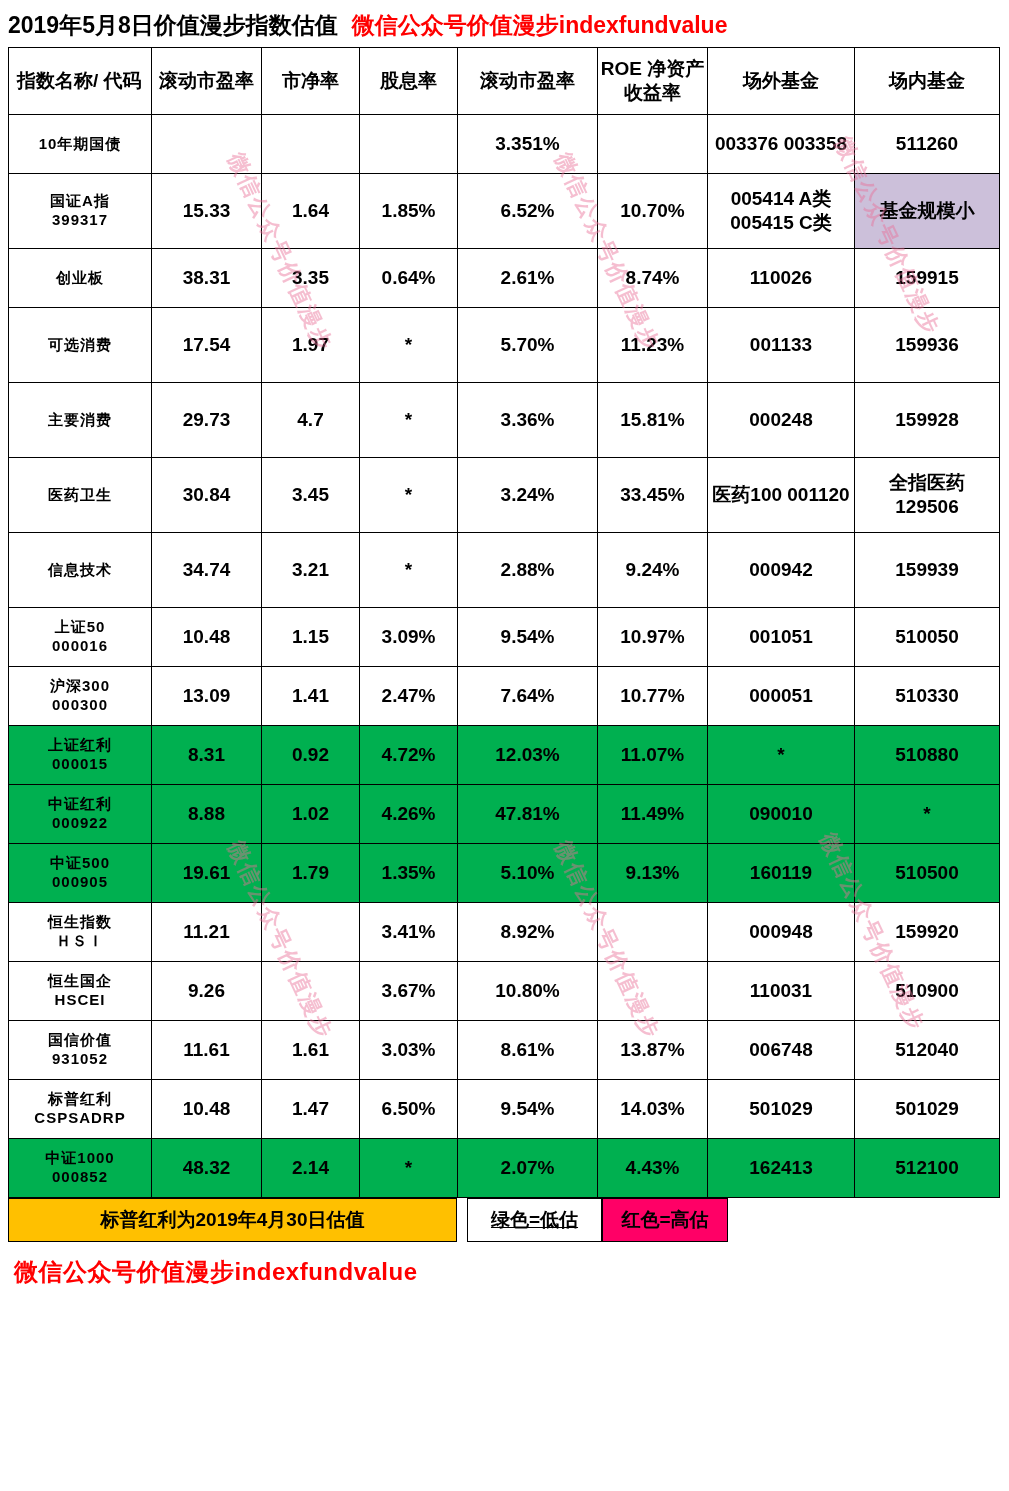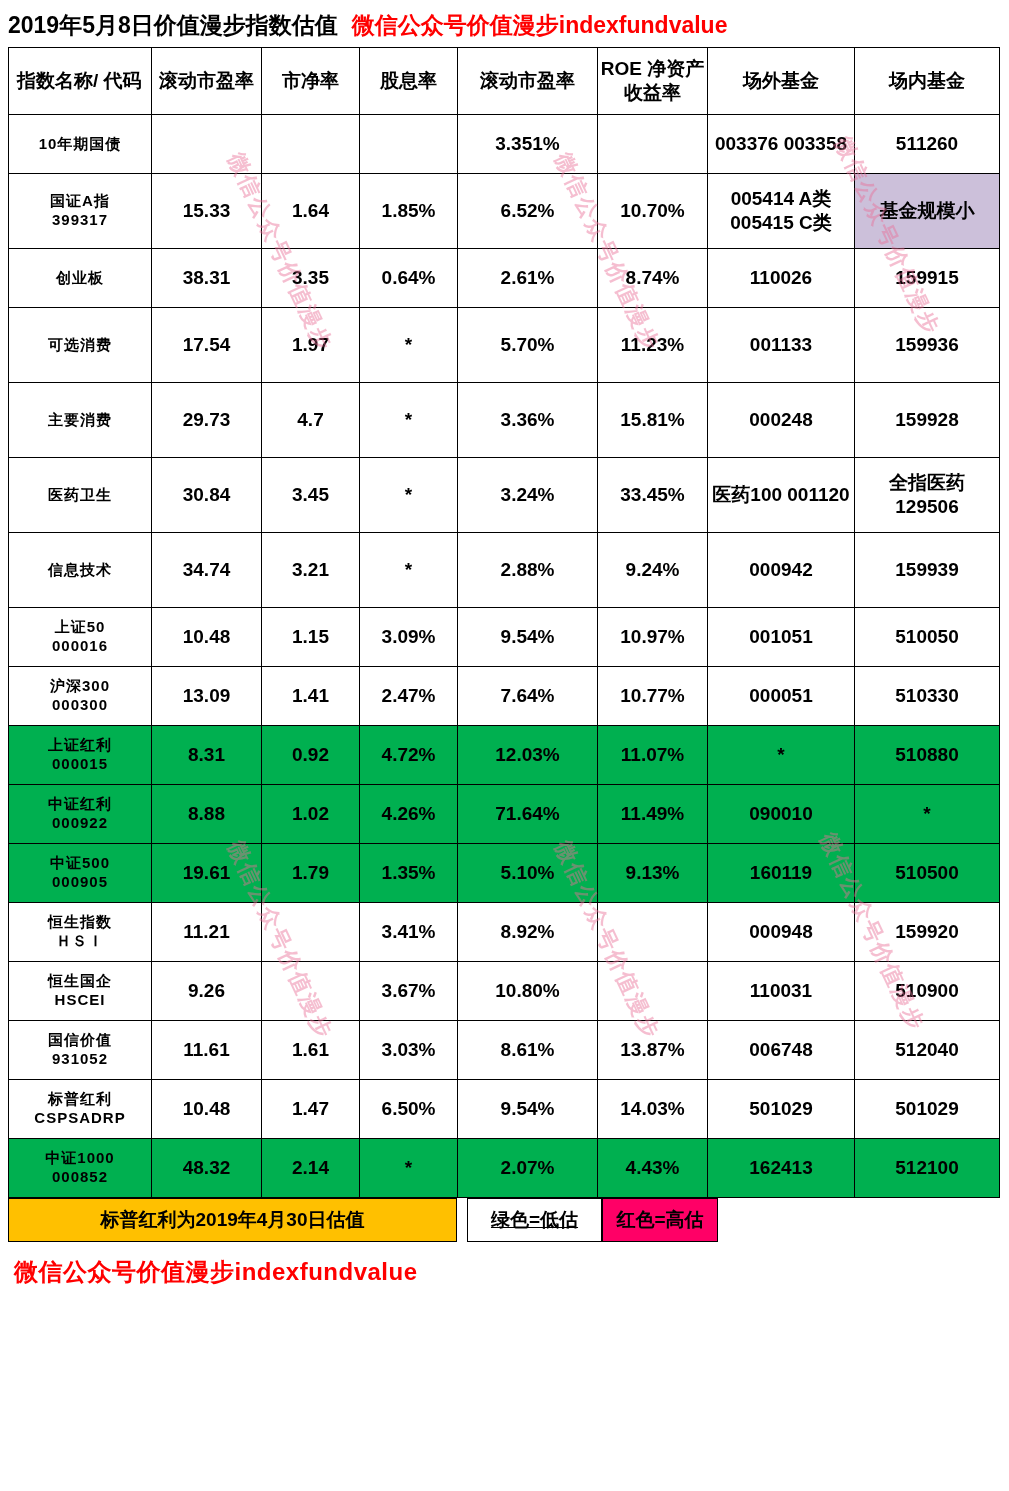--- a/index.html
+++ b/index.html
@@ -91,21 +91,21 @@
     font-weight:bold;
     display:flex;
     align-items:center;
     justify-content:center;
     height:44px;
     box-sizing:border-box;
   }
   .lg-note{width:449px;background:#ffc000;}
   .lg-gap{width:10px;border:0;background:#fff;}
   .lg-green{width:135px;background:#ffffff;color:#000;text-decoration:underline;}
-  .lg-red{width:116px;background:#ff0066;color:#000;}
+  .lg-red{width:126px;background:#ff0066;color:#000;}
   .lg-tail{flex:1;border:0;background:#fff;}
 
   .footer{
     margin:14px 0 0 14px;
     font-size:24px;
     font-weight:bold;
     color:#ff0000;
     letter-spacing:0.5px;
   }
 
@@ -271,21 +271,21 @@
           <td class="cellnum green">11.07%</td>
           <td class="cellnum green">*</td>
           <td class="cellnum green">510880</td>
         </tr>
         <tr>
           <td class="name green">中证红利
 000922</td>
           <td class="cellnum green">8.88</td>
           <td class="cellnum green">1.02</td>
           <td class="cellnum green">4.26%</td>
-          <td class="cellnum green">71.64%</td>
+          <td class="cellnum green">47.81%</td>
           <td class="cellnum green">11.49%</td>
           <td class="cellnum green">090010</td>
           <td class="cellnum green">*</td>
         </tr>
         <tr>
           <td class="name green">中证500
 000905</td>
           <td class="cellnum green">19.61</td>
           <td class="cellnum green">1.79</td>
           <td class="cellnum green">1.35%</td>

